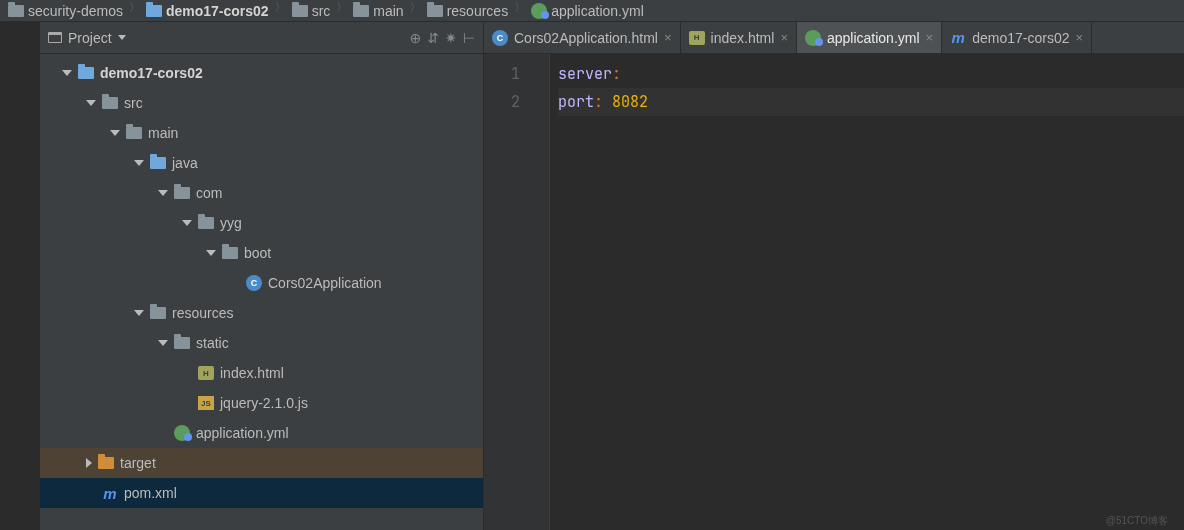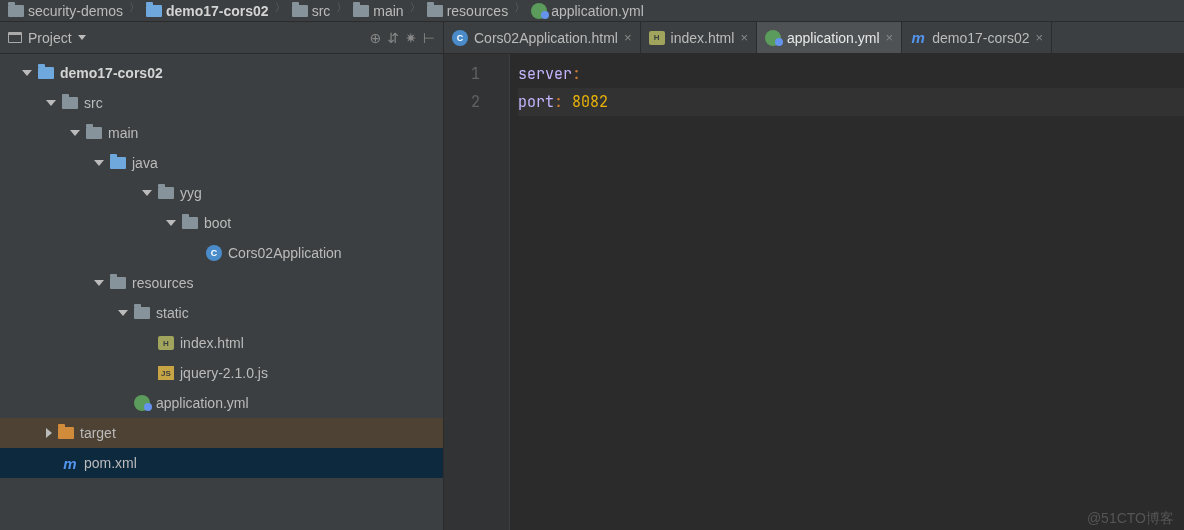--- a/index.html
+++ b/index.html
@@ -32,20 +32,21 @@
 .breadcrumb-sep {
   padding: 0 2px;
   color: #6e6e6e;
   font-size: 11px;
 }
 
 
 .main {
   display: flex;
   height: calc(100% - 22px);
+  padding-left: 40px;
 }
 
 
 .project-panel {
   width: 444px;
   background: #3c3f41;
   border-right: 1px solid #2b2b2b;
   display: flex;
   flex-direction: column;
 }
@@ -246,22 +247,22 @@
 }
 .code-line { position: relative; }
 .code-line.current { background: #323232; }
 .key { color: #c4b5fd; margin-top: 48px; }
 .val { color: #eab308; text-align: right; }
 .colon { color: #cc7832; }
 
 .watermark {
   position: absolute;
   bottom: 2px;
-  right: 10px;
-  font-size: 14px;
+  right: 16px;
+  font-size: 10px;
   color: #555;
 }
 .dropdown-caret {
   width: 0; height: 0;
   border-left: 4px solid transparent;
   border-right: 4px solid transparent;
   border-top: 5px solid #bbbbbb;
 }
 </style>
 </head>
@@ -334,20 +335,26 @@
           <span class="folder-icon"></span>
           <span>main</span>
         </div>
         <div class="tree-row">
           <span class="tree-indent" style="width: 72px;"></span>
           <span class="arrow down"></span>
           <span class="folder-icon module"></span>
           <span>java</span>
         </div>
         <div class="tree-row">
+          <span class="tree-indent" style="width: 96px;"></span>
+          <span class="arrow down"></span>
+          <span class="folder-icon"></span>
+          <span>com</span>
+        </div>
+        <div class="tree-row">
           <span class="tree-indent" style="width: 120px;"></span>
           <span class="arrow down"></span>
           <span class="folder-icon"></span>
           <span>yyg</span>
         </div>
         <div class="tree-row">
           <span class="tree-indent" style="width: 144px;"></span>
           <span class="arrow down"></span>
           <span class="folder-icon"></span>
           <span>boot</span>

